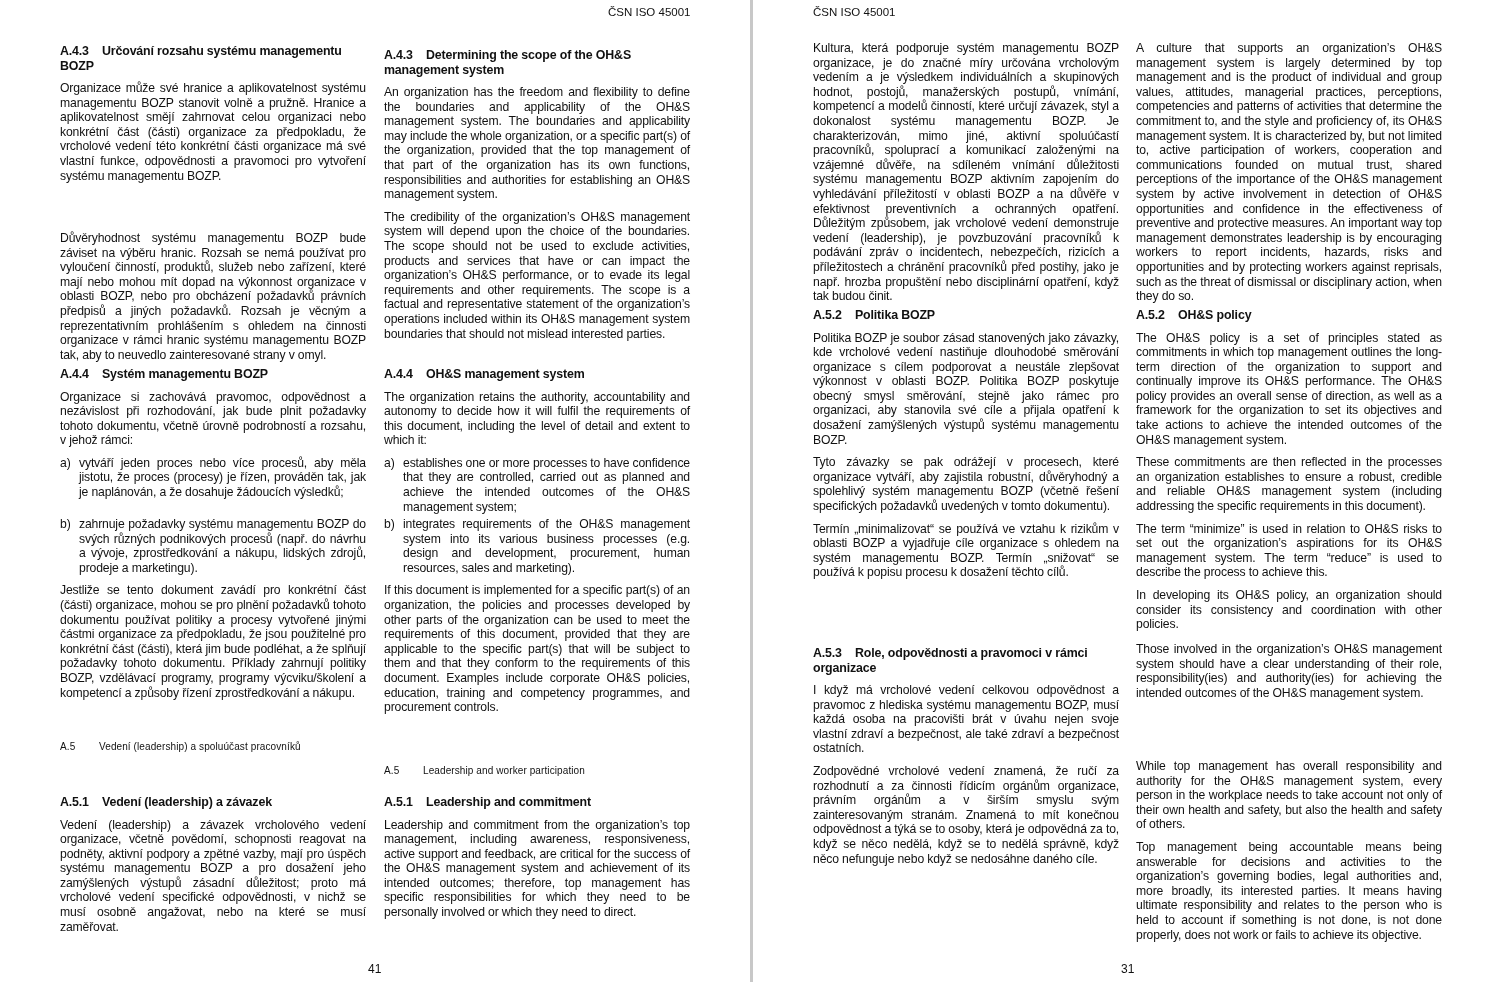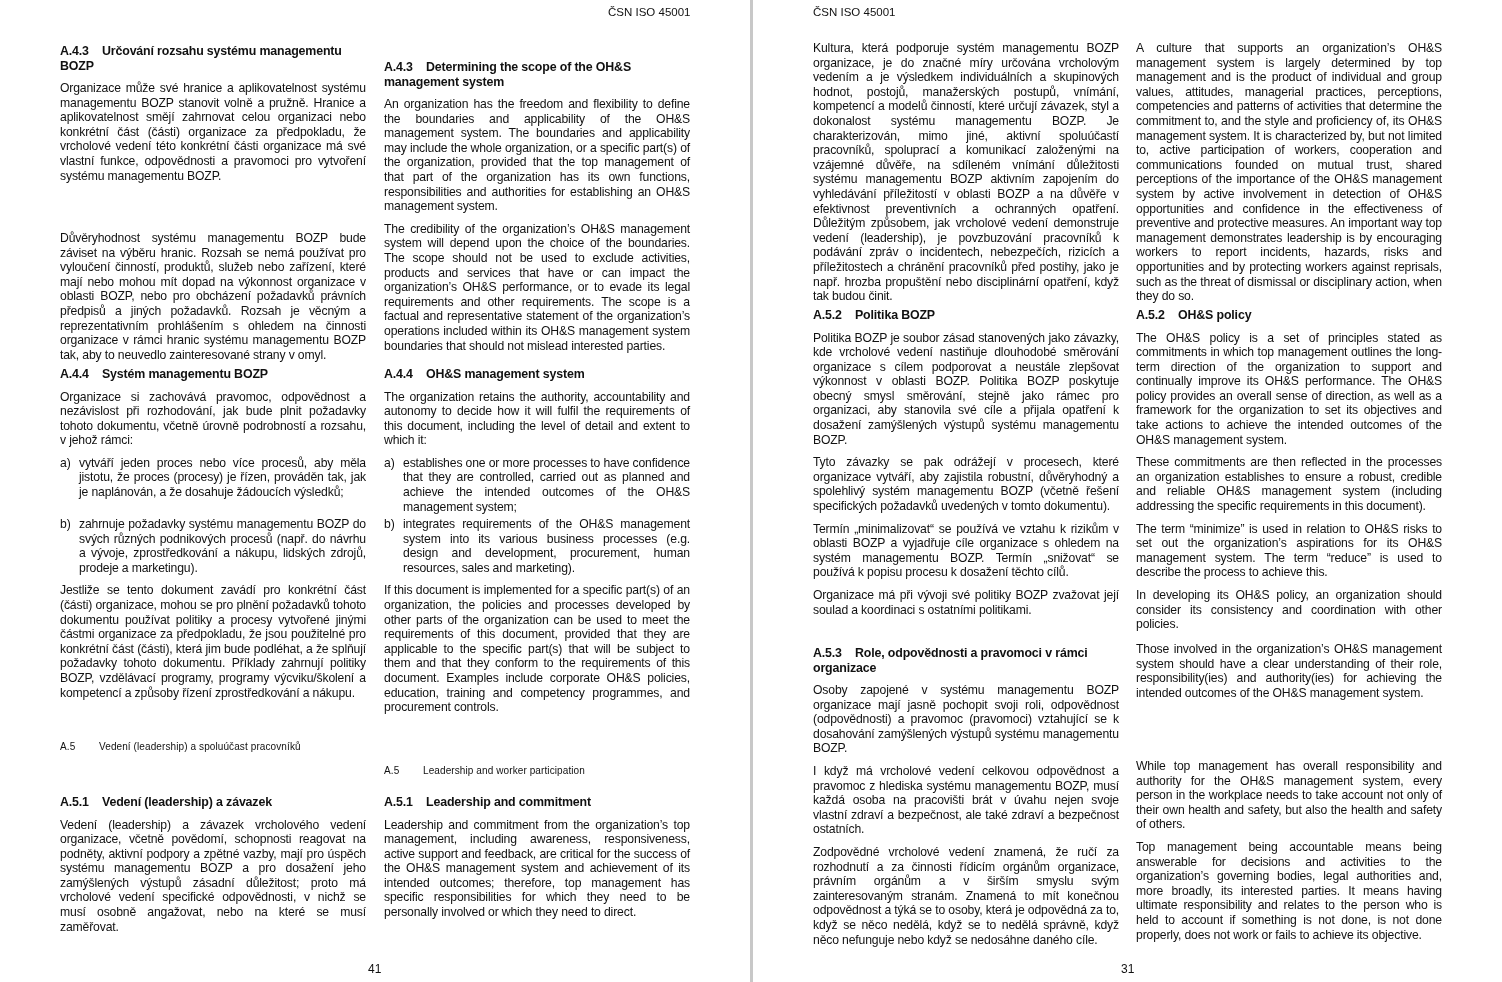--- a/index.html
+++ b/index.html
@@ -61,21 +61,21 @@
     <div class="abs" style="top:698px">
       <div class="h2"><span class="num">A.5</span><span>Vedení (leadership) a spoluúčast pracovníků</span></div>
     </div>
     <div class="abs" style="top:751px">
       <div class="h3"><span class="num">A.5.1</span><span>Vedení (leadership) a závazek</span></div>
       <p>Vedení (leadership) a závazek vrcholového vedení organizace, včetně povědomí, schopnosti reagovat na podněty, aktivní podpory a zpětné vazby, mají pro úspěch systému managementu BOZP a pro dosažení jeho zamýšlených výstupů zásadní důležitost; proto má vrcholové vedení specifické odpovědnosti, v nichž se musí osobně angažovat, nebo na které se musí zaměřovat.</p>
     </div>
   </div>
 
   <div class="col col-en">
-    <div class="abs" style="top:16px">
+    <div class="abs" style="top:4px">
       <div class="h3"><span class="num">A.4.3</span><span>Determining the scope of the OH&amp;S management system</span></div>
       <p>An organization has the freedom and flexibility to define the boundaries and applicability of the OH&amp;S management system. The boundaries and applicability may include the whole organization, or a specific part(s) of the organization, provided that the top management of that part of the organization has its own functions, responsibilities and authorities for establishing an OH&amp;S management system.</p>
       <p>The credibility of the organization’s OH&amp;S management system will depend upon the choice of the boundaries. The scope should not be used to exclude activities, products and services that have or can impact the organization’s OH&amp;S performance, or to evade its legal requirements and other requirements. The scope is a factual and representative statement of the organization’s operations included within its OH&amp;S management system boundaries that should not mislead interested parties.</p>
     </div>
     <div class="abs" style="top:323px">
       <div class="h3"><span class="num">A.4.4</span><span>OH&amp;S management system</span></div>
       <p>The organization retains the authority, accountability and autonomy to decide how it will fulfil the requirements of this document, including the level of detail and extent to which it:</p>
       <div class="li">
           <span class="mk">a)</span>
           <span class="tx">establishes one or more processes to have confidence that they are controlled, carried out as planned and achieve the intended outcomes of the OH&amp;S management system;</span>
@@ -107,25 +107,23 @@
 
   <div class="col col-cs">
     <div class="abs" style="top:1px">
       <p>Kultura, která podporuje systém managementu BOZP organizace, je do značné míry určována vrcholovým vedením a je výsledkem individuálních a skupinových hodnot, postojů, manažerských postupů, vnímání, kompetencí a modelů činností, které určují závazek, styl a dokonalost systému managementu BOZP. Je charakterizován, mimo jiné, aktivní spoluúčastí pracovníků, spoluprací a komunikací založenými na vzájemné důvěře, na sdíleném vnímání důležitosti systému managementu BOZP aktivním zapojením do vyhledávání příležitostí v oblasti BOZP a na důvěře v efektivnost preventivních a ochranných opatření. Důležitým způsobem, jak vrcholové vedení demonstruje vedení (leadership), je povzbuzování pracovníků k podávání zpráv o incidentech, nebezpečích, rizicích a příležitostech a chránění pracovníků před postihy, jako je např. hrozba propuštění nebo disciplinární opatření, když tak budou činit.</p>
     </div>
     <div class="abs" style="top:264px">
       <div class="h3"><span class="num">A.5.2</span><span>Politika BOZP</span></div>
       <p>Politika BOZP je soubor zásad stanovených jako závazky, kde vrcholové vedení nastiňuje dlouhodobé směrování organizace s cílem podporovat a neustále zlepšovat výkonnost v oblasti BOZP. Politika BOZP poskytuje obecný smysl směrování, stejně jako rámec pro organizaci, aby stanovila své cíle a přijala opatření k dosažení zamýšlených výstupů systému managementu BOZP.</p>
       <p>Tyto závazky se pak odrážejí v procesech, které organizace vytváří, aby zajistila robustní, důvěryhodný a spolehlivý systém managementu BOZP (včetně řešení specifických požadavků uvedených v tomto dokumentu).</p>
       <p>Termín „minimalizovat“ se používá ve vztahu k rizikům v oblasti BOZP a vyjadřuje cíle organizace s ohledem na systém managementu BOZP. Termín „snižovat“ se používá k popisu procesu k dosažení těchto cílů.</p>
-      <p>Organizace má při vývoji své politiky BOZP zvažovat její soulad a koordinaci s ostatními politikami.</p>
     </div>
     <div class="abs" style="top:602px">
       <div class="h3"><span class="num">A.5.3</span><span>Role, odpovědnosti a pravomoci v rámci organizace</span></div>
-      <p>Osoby zapojené v systému managementu BOZP organizace mají jasně pochopit svoji roli, odpovědnost (odpovědnosti) a pravomoc (pravomoci) vztahující se k dosahování zamýšlených výstupů systému managementu BOZP.</p>
       <p>I když má vrcholové vedení celkovou odpovědnost a pravomoc z hlediska systému managementu BOZP, musí každá osoba na pracovišti brát v úvahu nejen svoje vlastní zdraví a bezpečnost, ale také zdraví a bezpečnost ostatních.</p>
       <p>Zodpovědné vrcholové vedení znamená, že ručí za rozhodnutí a za činnosti řídicím orgánům organizace, právním orgánům a v širším smyslu svým zainteresovaným stranám. Znamená to mít konečnou odpovědnost a týká se to osoby, která je odpovědná za to, když se něco nedělá, když se to nedělá správně, když něco nefunguje nebo když se nedosáhne daného cíle.</p>
     </div>
   </div>
 
   <div class="col col-en">
     <div class="abs" style="top:1px">
       <p>A culture that supports an organization’s OH&amp;S management system is largely determined by top management and is the product of individual and group values, attitudes, managerial practices, perceptions, competencies and patterns of activities that determine the commitment to, and the style and proficiency of, its OH&amp;S management system. It is characterized by, but not limited to, active participation of workers, cooperation and communications founded on mutual trust, shared perceptions of the importance of the OH&amp;S management system by active involvement in detection of OH&amp;S opportunities and confidence in the effectiveness of preventive and protective measures. An important way top management demonstrates leadership is by encouraging workers to report incidents, hazards, risks and opportunities and by protecting workers against reprisals, such as the threat of dismissal or disciplinary action, when they do so.</p>
     </div>
     <div class="abs" style="top:264px">

